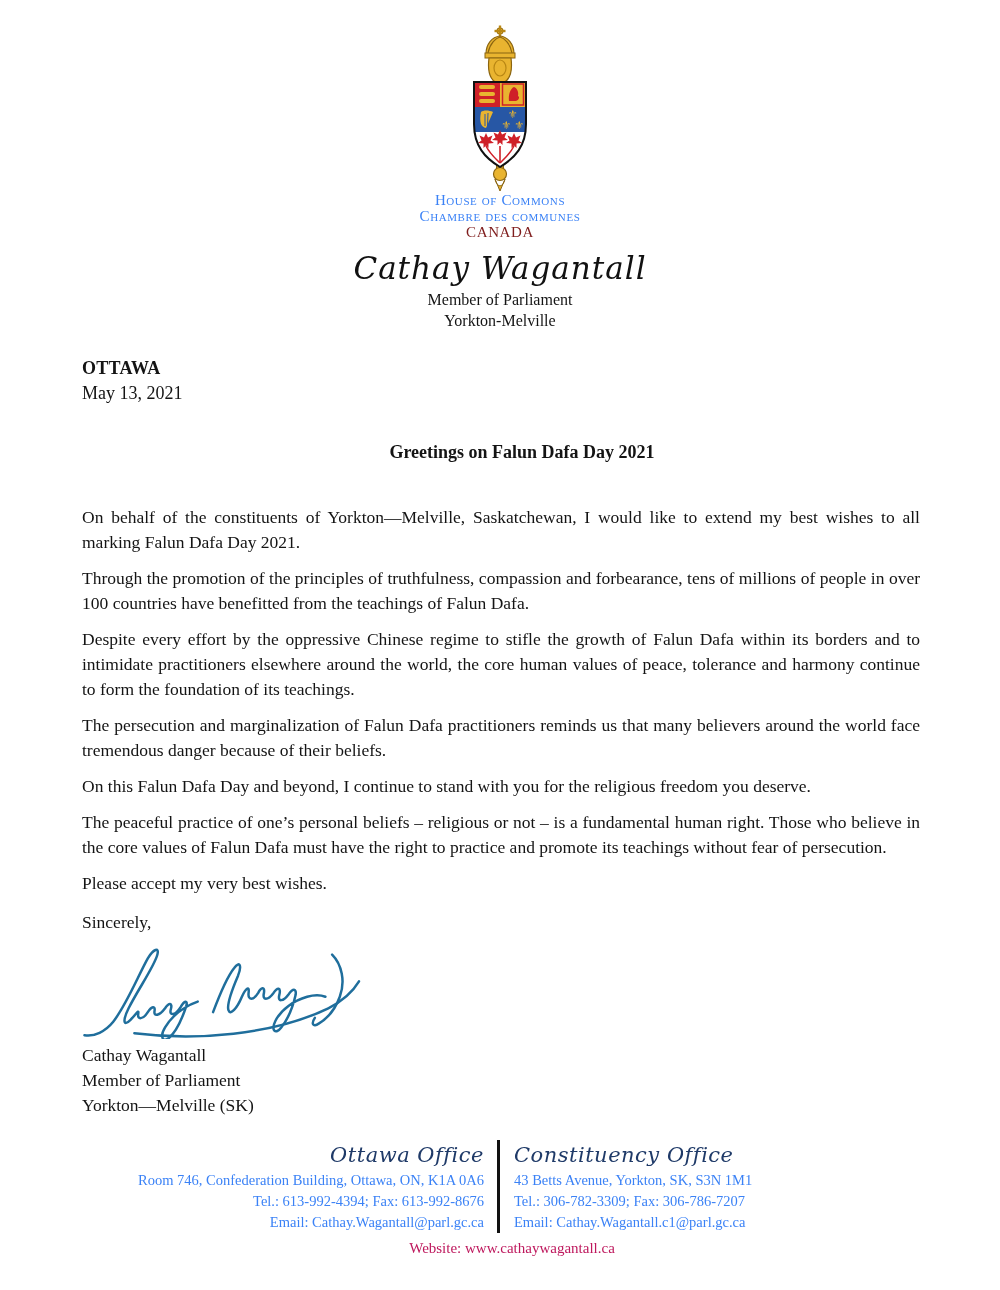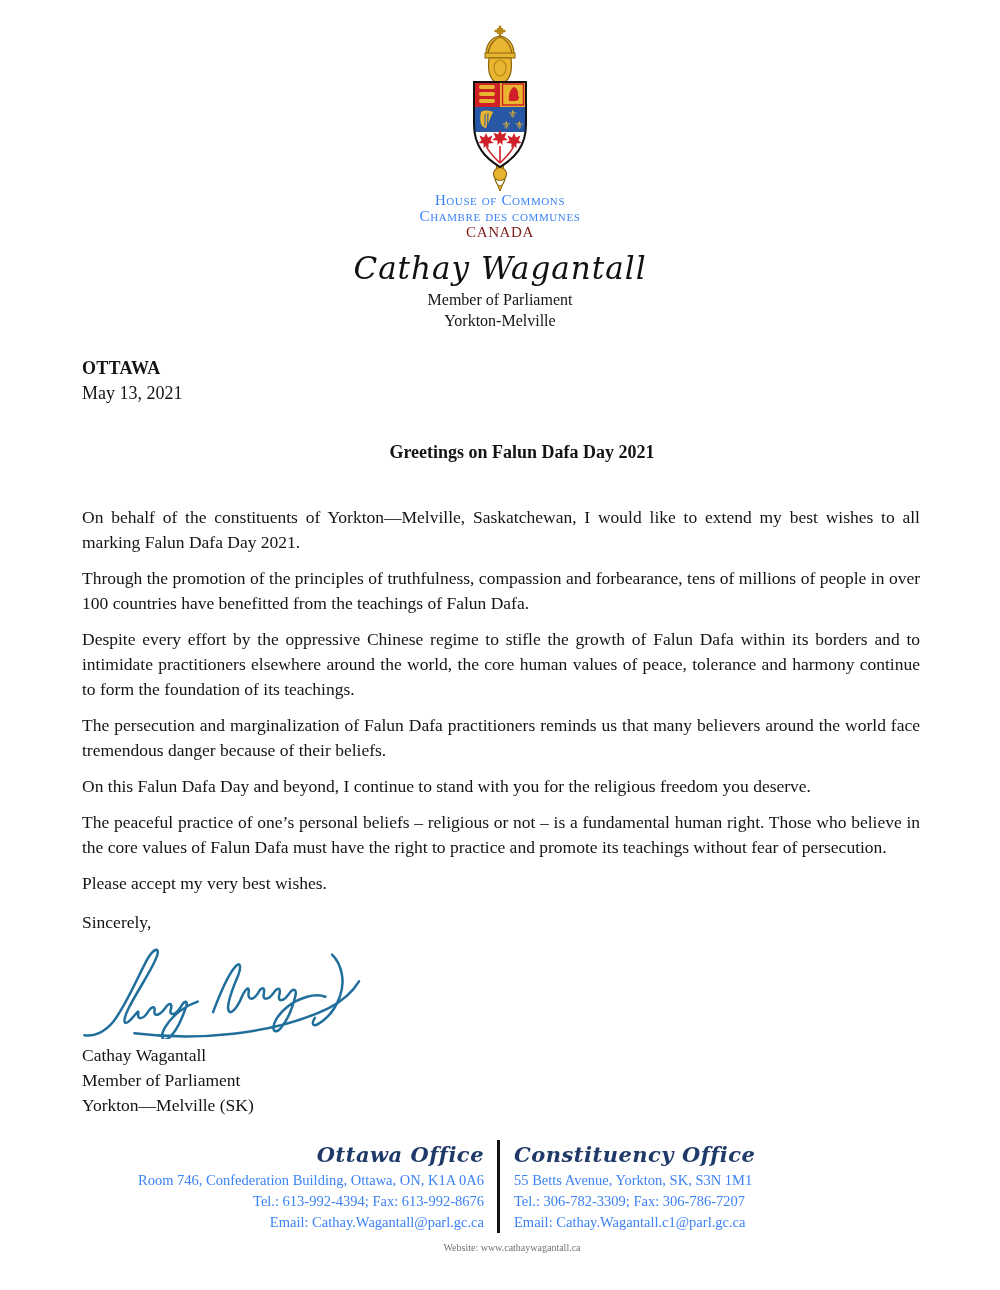--- a/index.html
+++ b/index.html
@@ -57,26 +57,26 @@
   .signer-block { margin: 4px 0 0 82px; font-size: 17.5px; line-height: 25px; }
 
   
   .footer { margin-top: 22px; }
   .footer-cols { display: flex; width: 1000px; }
   .fcol { width: 497px; }
   .fcol.left  { text-align: right; padding-right: 13px; }
   .fcol.right { text-align: left;  padding-left: 14px; border-left: 3px solid #111; }
   .office-heading {
     font-family: "DejaVu Serif", serif;
-    font-style: italic; font-weight: bold;
+    font-style: italic; font-weight: normal;
     font-size: 21px; line-height: 30px;
     color: #1f3a68; letter-spacing: 0.5px;
   }
   .fline { font-size: 14.5px; line-height: 21px; color: #3b82f6; }
-  .website { text-align: center; font-size: 10px; line-height: 20px; margin-top: 5px; color: #737373; margin-left: 24px; }
+  .website { text-align: center; font-size: 15px; line-height: 20px; margin-top: 5px; color: #be185d; margin-left: 24px; }
 </style>
 </head>
 <body>
 
 <div class="page">
 
   <div class="letterhead">
     <svg class="crest" width="112" height="168" viewBox="0 0 110 168" aria-hidden="true">
 
       <rect x="51.5" y="40" width="7" height="112" fill="#e9b430" stroke="#8a6410" stroke-width="1"></rect>
@@ -199,21 +199,21 @@
   <div class="footer">
     <div class="footer-cols">
       <div class="fcol left">
         <div class="office-heading">Ottawa Office</div>
         <div class="fline">Room 746, Confederation Building, Ottawa, ON, K1A 0A6</div>
         <div class="fline">Tel.: 613-992-4394; Fax: 613-992-8676</div>
         <div class="fline">Email: Cathay.Wagantall@parl.gc.ca</div>
       </div>
       <div class="fcol right">
         <div class="office-heading">Constituency Office</div>
-        <div class="fline">55 Betts Avenue, Yorkton, SK, S3N 1M1</div>
+        <div class="fline">43 Betts Avenue, Yorkton, SK, S3N 1M1</div>
         <div class="fline">Tel.: 306-782-3309; Fax: 306-786-7207</div>
         <div class="fline">Email: Cathay.Wagantall.c1@parl.gc.ca</div>
       </div>
     </div>
     <div class="website">Website: www.cathaywagantall.ca</div>
   </div>
 
 </div>
 
 </body></html>

